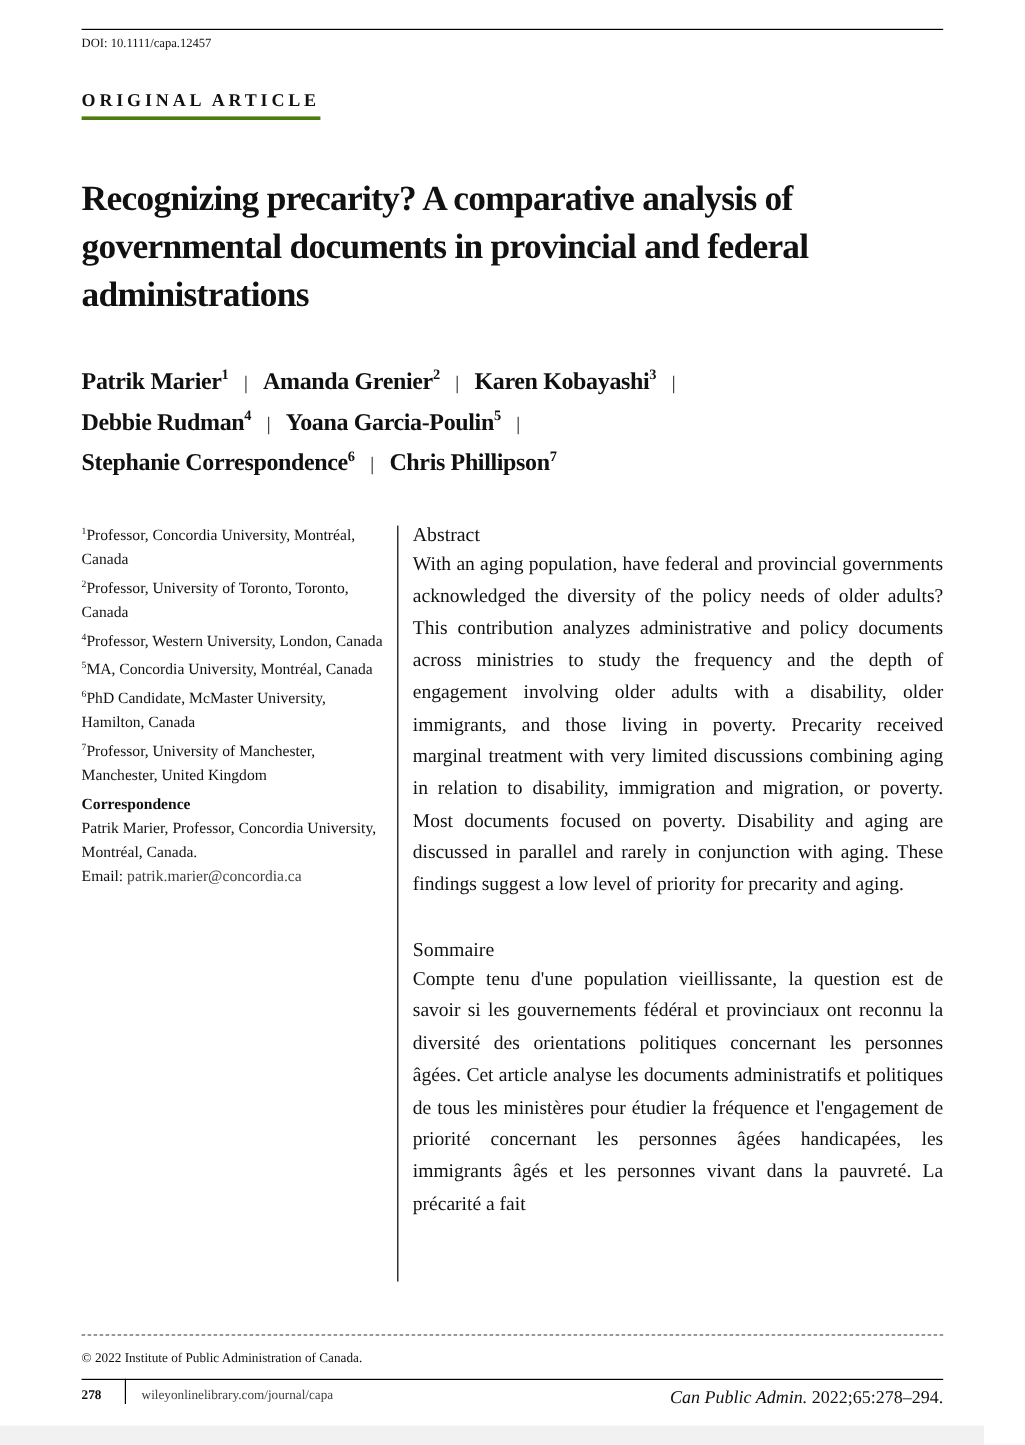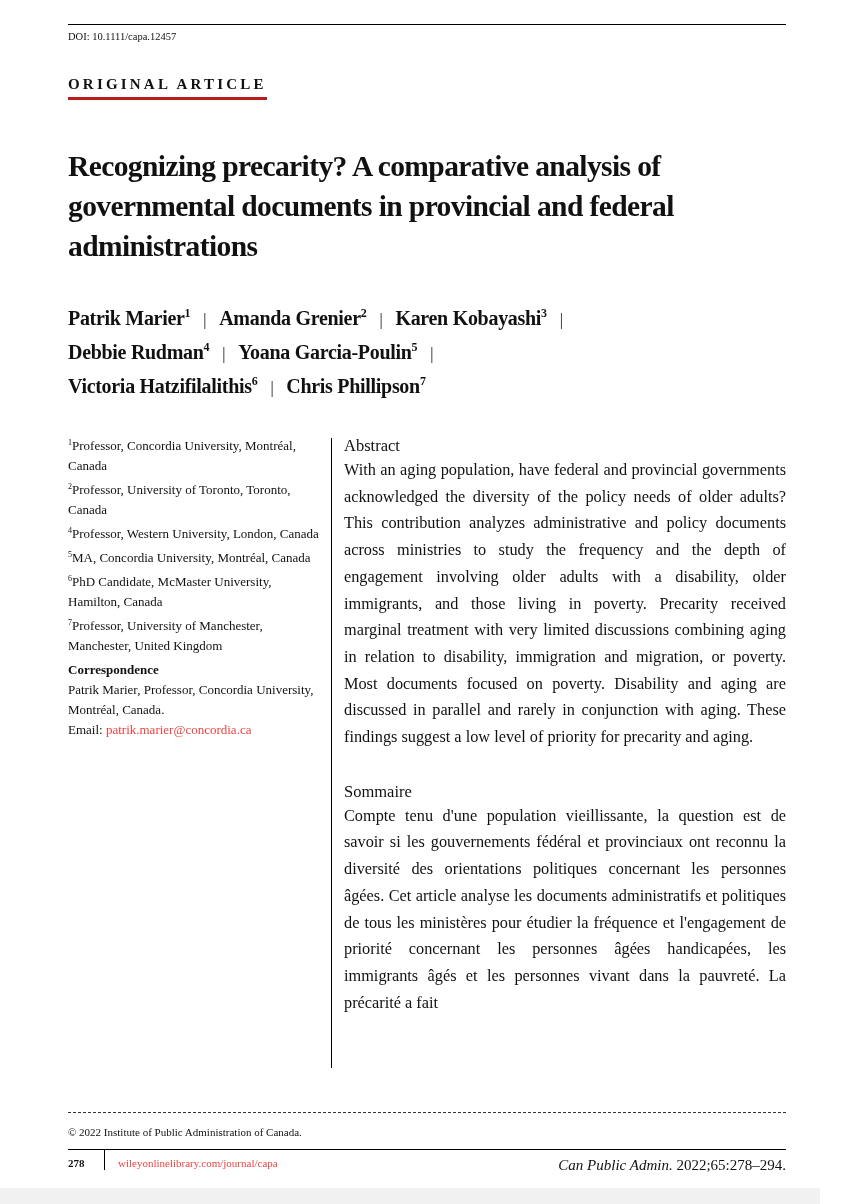--- a/index.html
+++ b/index.html
@@ -5,38 +5,38 @@
   html, body { margin: 0; padding: 0; }
   body {
     width: 854px; height: 1204px; background: #ffffff; position: relative; overflow: hidden;
     font-family: "Liberation Serif", "DejaVu Serif", serif; color: #111;
   }
   .bottom-band { position: absolute; left: 0; top: 1188px; width: 820px; height: 16px; background: #f1f1f1; }
   .top-rule { position: absolute; left: 68px; top: 24px; width: 718px; height: 1px; background: #000; }
   .doi { position: absolute; left: 68px; top: 31px; font-size: 10.5px; letter-spacing: 0; }
   .article-type {
     position: absolute; left: 68px; top: 75px; font-size: 15px; font-weight: bold;
-    letter-spacing: 3.2px; padding-bottom: 4px; border-bottom: 3px solid #b91c1c; line-height: 18px;
+    letter-spacing: 3.2px; padding-bottom: 4px; border-bottom: 3px solid #4d7c0f; line-height: 18px;
   }
   .title {
     position: absolute; left: 68px; top: 146px; width: 720px; margin: 0;
     font-size: 29.5px; font-weight: bold; line-height: 40px; letter-spacing: -0.6px;
   }
   .authors {
     position: absolute; left: 68px; top: 302px; width: 720px;
     font-size: 20px; font-weight: bold; line-height: 32px; letter-spacing: -0.3px;
   }
   .authors sup { font-size: 12px; vertical-align: 8px; line-height: 0; }
   .sep { font-weight: normal; margin: 0 13px; font-size: 16px; }
   .affil { position: absolute; left: 68px; top: 436px; width: 255px; font-size: 13px; line-height: 20px; }
   .affil .item { margin-bottom: 4px; font-family: Liberation Serif, serif; }
   .affil sup { font-size: 8px; vertical-align: 5px; line-height: 0; }
   .corr { }
   .corr-label { font-weight: bold; }
-  .link { color: #ef4444; }
+  .link { color: #404040; }
   .divider-v { position: absolute; left: 331px; top: 438px; width: 1px; height: 630px; background: #000; }
   .abstract { position: absolute; left: 344px; top: 435px; width: 442px; }
   .abstract h2 { margin: 0; font-size: 16.5px; font-weight: normal; line-height: 22px; }
   .abstract p { margin: 0; font-size: 16.3px; line-height: 26.7px; text-align: justify; hyphens: manual; }
   .sommaire { margin-top: 30px; }
   .dash-rule { position: absolute; left: 68px; top: 1112px; width: 718px; border-top: 1px dashed #333; }
   .copyright { position: absolute; left: 68px; top: 1126px; font-size: 11px; }
   .foot-rule { position: absolute; left: 68px; top: 1149px; width: 718px; height: 1px; background: #000; }
   .foot-vbar { position: absolute; left: 104px; top: 1149px; width: 1px; height: 21px; background: #000; }
   .page-num { position: absolute; left: 68px; top: 1157px; font-size: 11px; font-weight: bold; }
@@ -51,21 +51,21 @@
 
 <div class="top-rule"></div>
 <div class="doi">DOI: 10.1111/capa.12457</div>
 <div class="article-type">ORIGINAL ARTICLE</div>
 
 <h1 class="title">Recognizing precarity? A comparative analysis of governmental documents in provincial and federal administrations</h1>
 
 <div class="authors">
   <span><span>Patrik Marier</span><sup>1</sup></span><span class="sep">|</span><span><span>Amanda Grenier</span><sup>2</sup></span><span class="sep">|</span><span><span>Karen Kobayashi</span><sup>3</sup></span><span class="sep">|</span><br>
   <span><span>Debbie Rudman</span><sup>4</sup></span><span class="sep">|</span><span><span>Yoana Garcia-Poulin</span><sup>5</sup></span><span class="sep">|</span><br>
-  <span><span>Victoria Hatzifilalithis</span><sup>6</sup></span><span class="sep">|</span><span><span>Chris Phillipson</span><sup>7</sup></span>
+  <span><span>Stephanie Correspondence</span><sup>6</sup></span><span class="sep">|</span><span><span>Chris Phillipson</span><sup>7</sup></span>
 </div>
 
 <div class="affil">
   <div class="item"><sup>1</sup><span>Professor, Concordia University, Montréal, Canada</span></div>
   <div class="item"><sup>2</sup><span>Professor, University of Toronto, Toronto, Canada</span></div>
   <div class="item"><sup>4</sup><span>Professor, Western University, London, Canada</span></div>
   <div class="item"><sup>5</sup><span>MA, Concordia University, Montréal, Canada</span></div>
   <div class="item"><sup>6</sup><span>PhD Candidate, McMaster University, Hamilton, Canada</span></div>
   <div class="item"><sup>7</sup><span>Professor, University of Manchester, Manchester, United Kingdom</span></div>
   <div class="corr">

